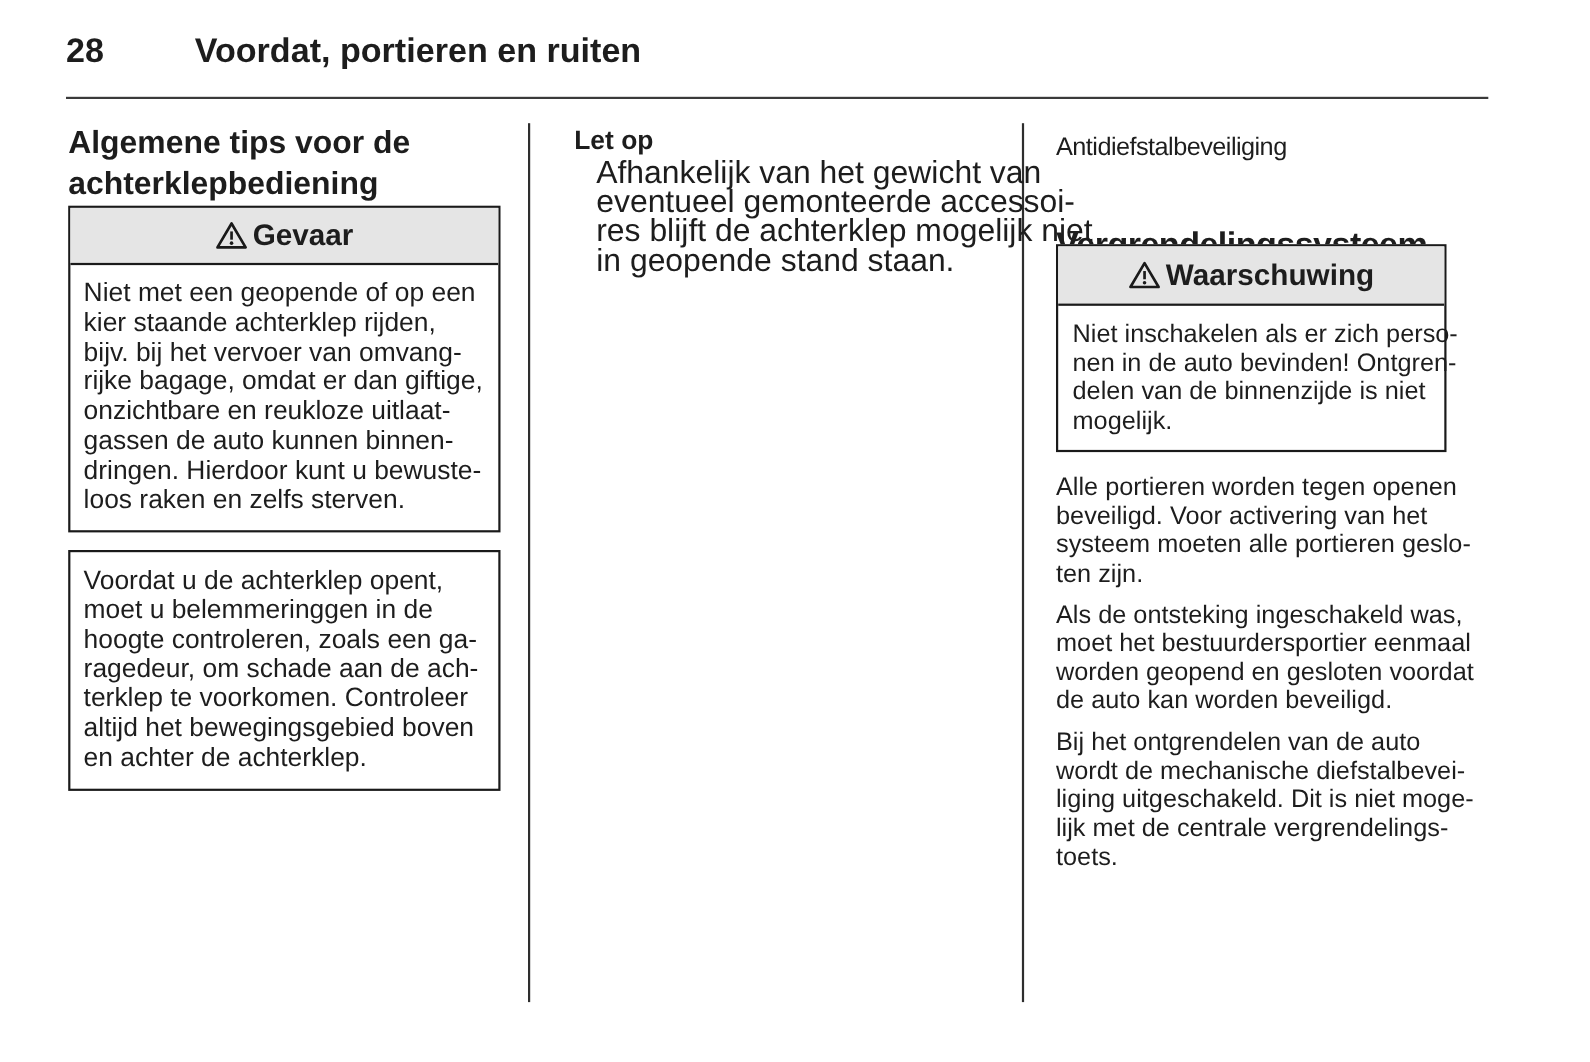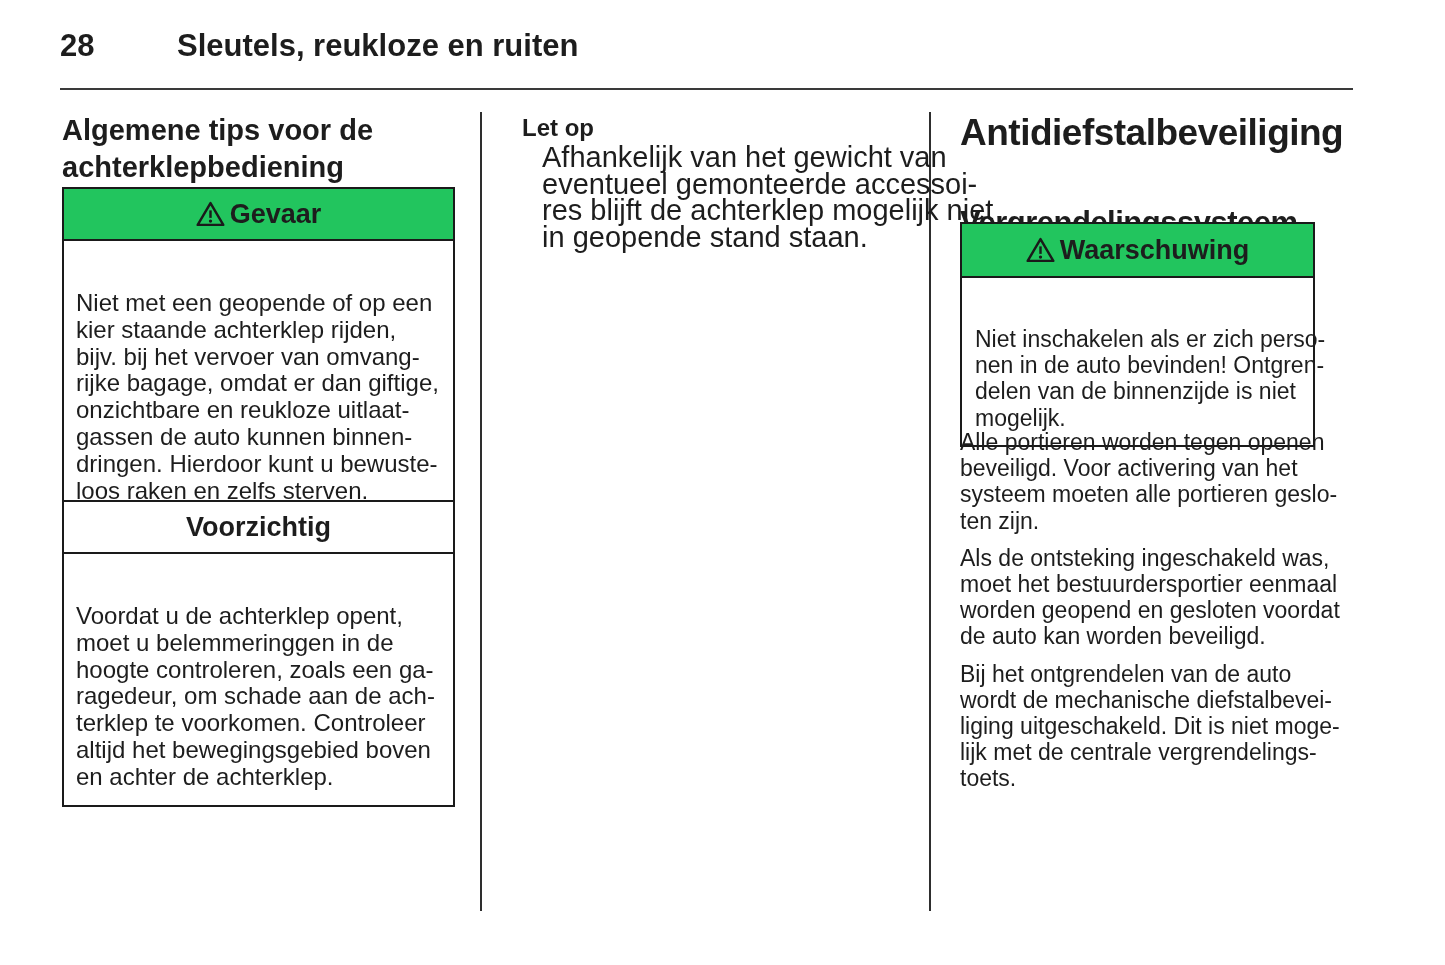--- a/index.html
+++ b/index.html
@@ -51,57 +51,57 @@
   .warnbox-gevaar      { left: 62px;  top: 187px; width: 393px; }
   .warnbox-voorzichtig { left: 62px;  top: 500px; width: 393px; }
   .warnbox-waarschuwing{ left: 960px; top: 222px; width: 355px; }
   .warnbox-header {
     height: 52px;
     border-bottom: 2px solid #1a1a1a;
     display: flex; align-items: center; justify-content: center;
     font-size: 27px; font-weight: 700;
     gap: 5px;
   }
-  .warnbox-header.gray { background: #22c55e; }
+  .warnbox-header.gray { background: #e5e5e5; }
   .warnbox-header.white { background: #ffffff; }
   .warnbox-body {
     padding: 13px 12px 14px 12px;
-    font-size: 24px; line-height: 26.8px; margin-top: 36px;
+    font-size: 24px; line-height: 26.8px;
   }
   .warnbox-waarschuwing .warnbox-header { height: 54px; }
   .warnbox-waarschuwung .warnbox-body,
   .warnbox-waarschuwing .warnbox-body {
     padding: 12px 13px 14px 13px;
     font-size: 23px; line-height: 26.2px;
   }
   .tri-icon { display: inline-flex; align-items: center; }
   .tri-icon svg { display: block; }
 
   
   .col2 { left: 522px; top: 114px; width: 398px; }
   .note-title { font-size: 24px; font-weight: 700; line-height: 28px; }
   .note-body  { margin-top: 2px; }
 
   
   .col3-h1 {
     left: 960px; top: 112px;
-    font-size: 37px; font-weight: 700; letter-spacing: -0.5px; line-height: 42px;
+    font-size: 23px; font-weight: 400; letter-spacing: -0.5px; line-height: 42px;
   }
   .col3-h2 {
     left: 960px; top: 172px;
     font-size: 31px; font-weight: 700; letter-spacing: -0.5px; line-height: 38px; margin-top: 32px;
   }
   .col3-paragraphs { left: 960px; top: 429px; width: 394px; }
   .col3-paragraphs p { margin-bottom: 11px; font-size: 23px; line-height: 26.2px; }
 </style>
 </head>
 <body>
 
 <div class="abs page-number">28</div>
-<div class="abs chapter-title">Sleutels, reukloze en ruiten</div>
+<div class="abs chapter-title">Voordat, portieren en ruiten</div>
 <div class="abs header-rule"></div>
 
 <div class="abs divider divider-1"></div>
 <div class="abs divider divider-2"></div>
 
 <div class="abs col1-heading pre">Algemene tips voor de
 achterklepbediening</div>
 
 <div class="abs warnbox warnbox-gevaar">
   <div class="warnbox-header gray">
@@ -118,23 +118,20 @@
 kier staande achterklep rijden,
 bijv. bij het vervoer van omvang-
 rijke bagage, omdat er dan giftige,
 onzichtbare en reukloze uitlaat-
 gassen de auto kunnen binnen-
 dringen. Hierdoor kunt u bewuste-
 loos raken en zelfs sterven.</div>
 </div>
 
 <div class="abs warnbox warnbox-voorzichtig">
-  <div class="warnbox-header white">
-    <span>Voorzichtig</span>
-  </div>
   <div class="warnbox-body pre">Voordat u de achterklep opent,
 moet u belemmeringgen in de
 hoogte controleren, zoals een ga-
 ragedeur, om schade aan de ach-
 terklep te voorkomen. Controleer
 altijd het bewegingsgebied boven
 en achter de achterklep.</div>
 </div>
 
 <div class="abs col2">

